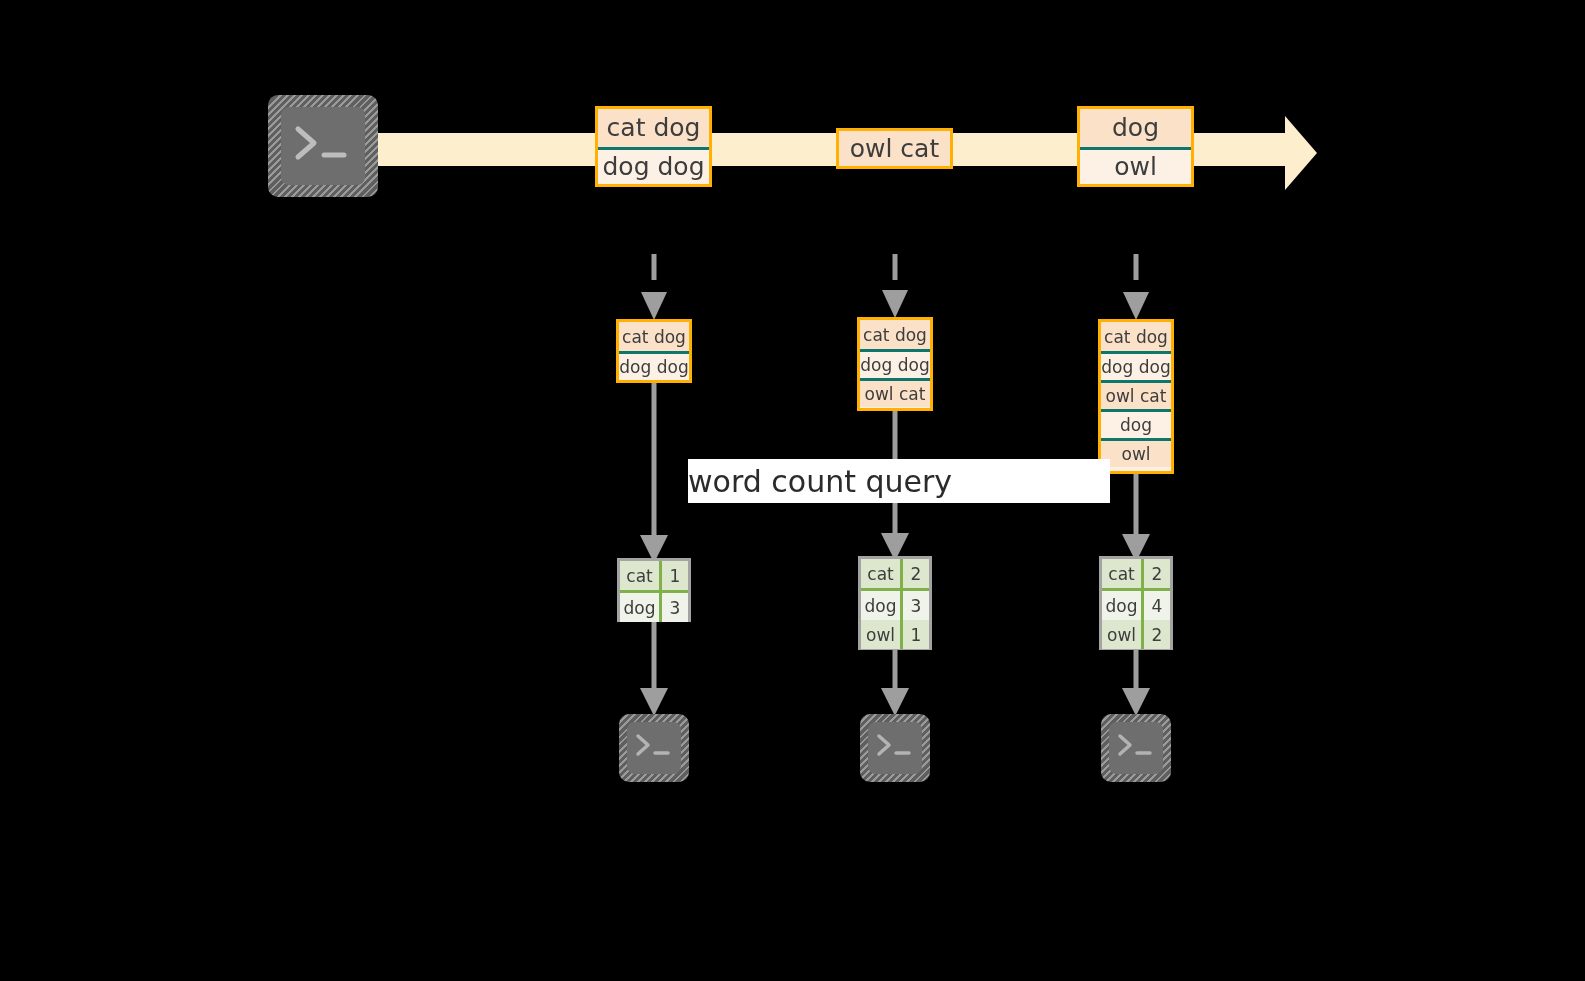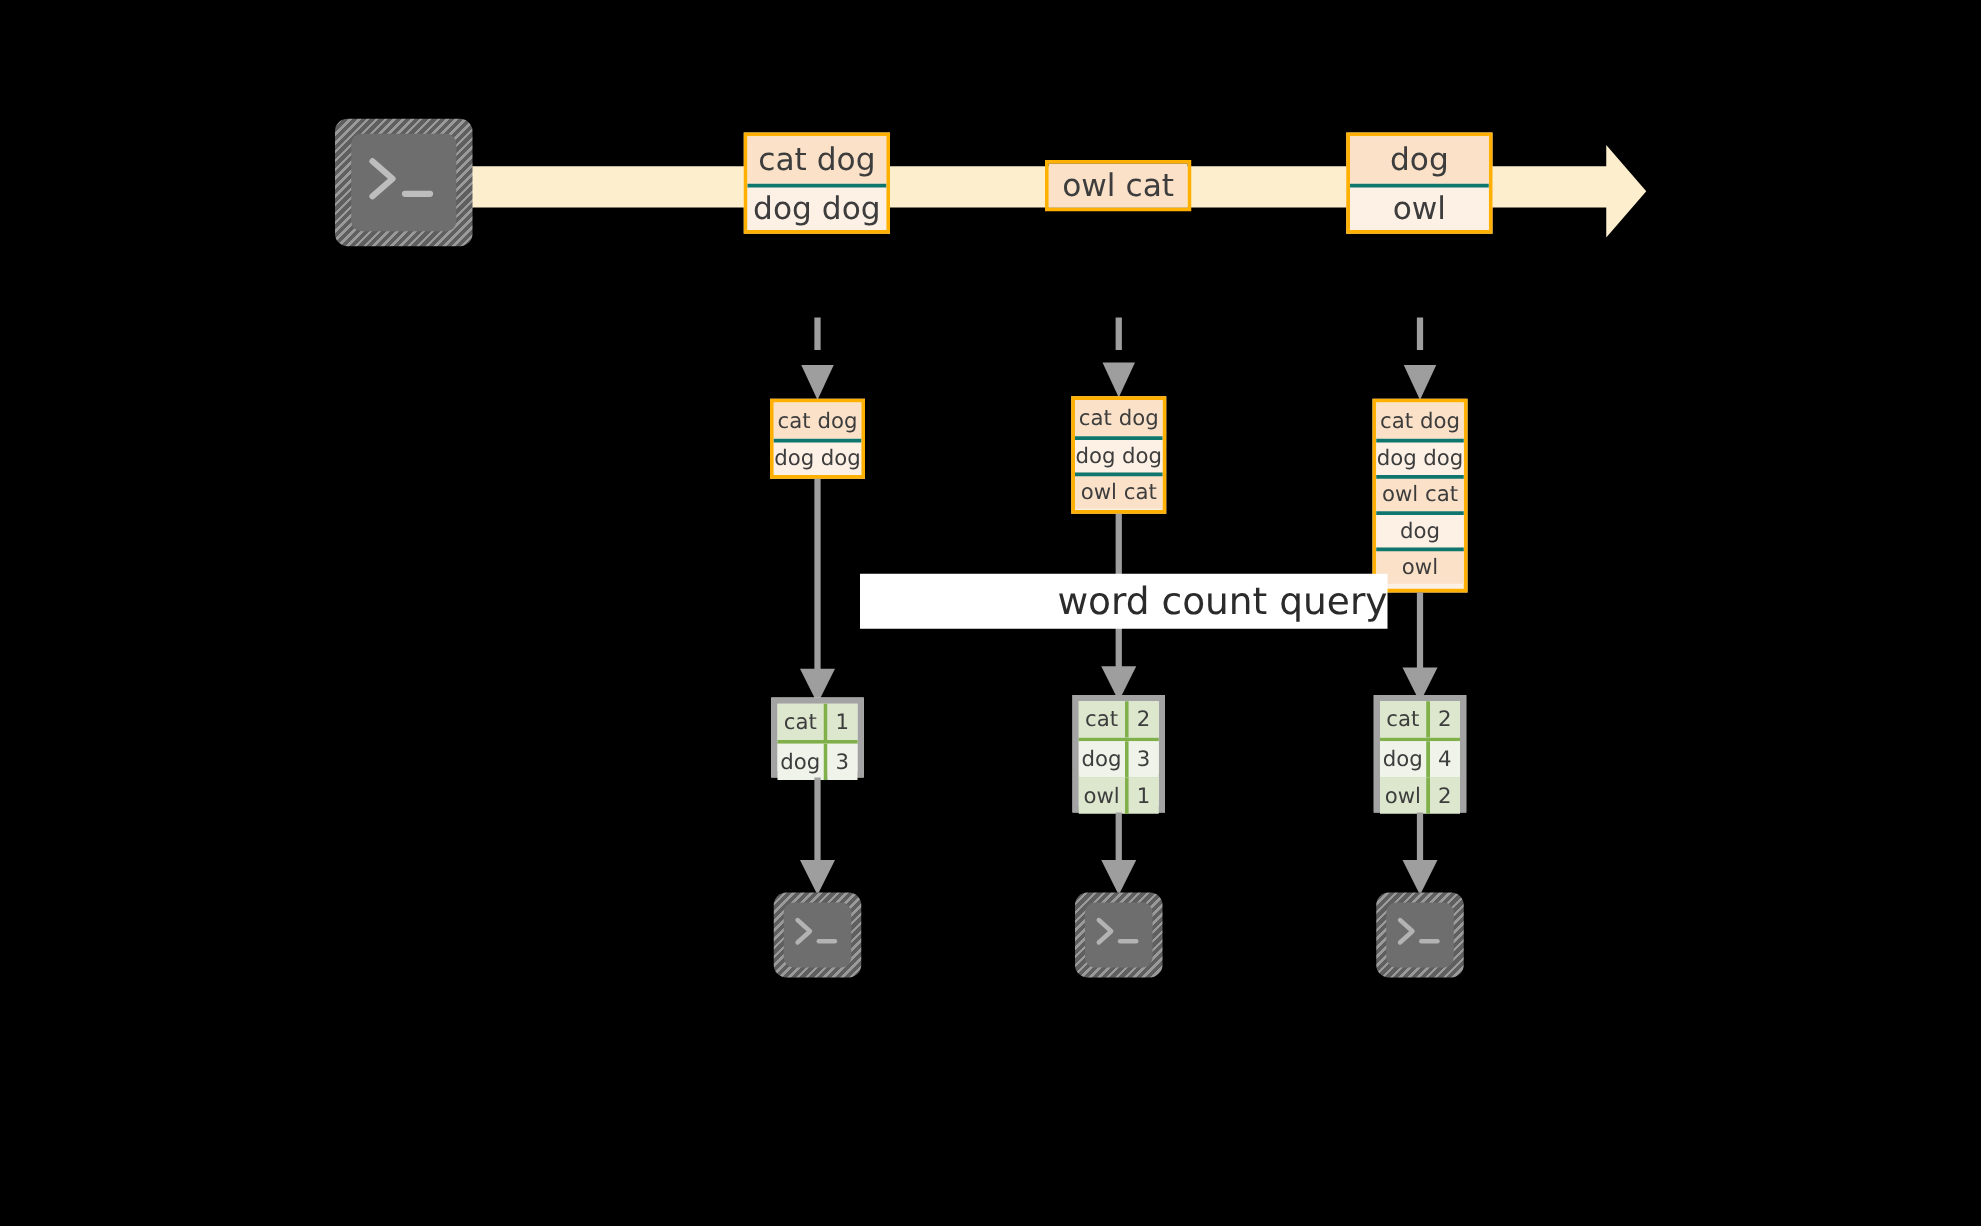--- a/index.html
+++ b/index.html
@@ -64,21 +64,21 @@
   .rec-row + .rec-row { border-top: 3px solid #0f766e; }
   
   .big .rec-row { font-size: 25px; }
   
   .small .rec-row { font-size: 17px; }
 
   
   .tbl {
     position: absolute;
     box-sizing: border-box;
-    border: 5px solid #a3a3a3;
+    border: 3px solid #a3a3a3;
     background: #EDF2E6;
   }
   .tbl-row {
     display: flex;
     box-sizing: border-box;
   }
   .tbl-row + .tbl-row { border-top: 3px solid #80B04A; }
   .tbl-cell {
     box-sizing: border-box;
     display: flex;
@@ -94,21 +94,21 @@
 
   
   .conn { position: absolute; overflow: visible; }
 
   
   .query-label {
     position: absolute;
     background: #FFFFFF;
     display: flex;
     align-items: center;
-    justify-content: flex-end;
+    justify-content: flex-start;
     color: #2b2b2b;
     font-size: 30px;
     white-space: nowrap;
   }
 </style>
 </head>
 <body>
 
 <div id="canvas">
 

